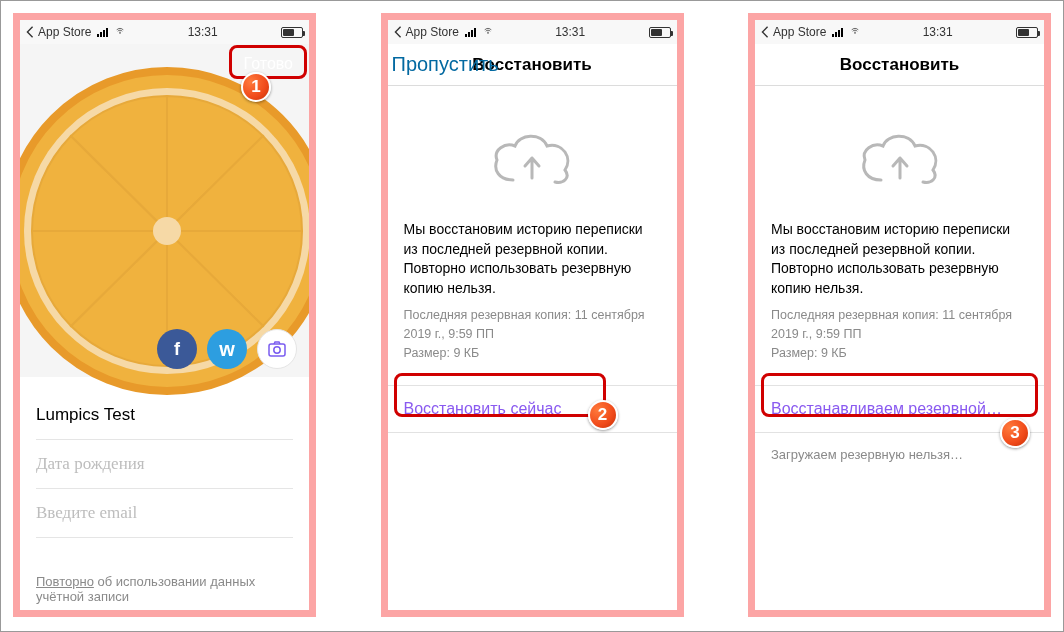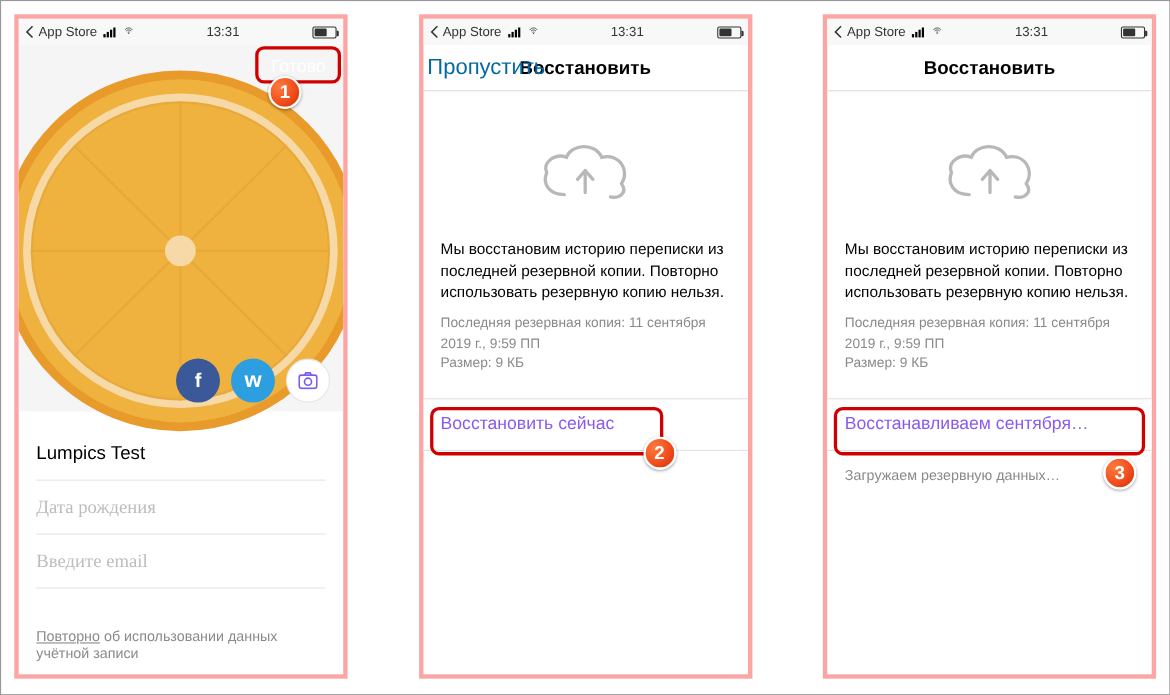--- a/index.html
+++ b/index.html
@@ -13,21 +13,21 @@
     border: 1px solid #999;
   }
   .wrapper {
     display: flex;
     gap: 4px;
     justify-content: space-between;
   }
   .phone {
     width: 303px;
     height: 604px;
-    border: 4px solid #fca5a5;
+    border: 7px solid #fca5a5;
     background: #fff;
     position: relative;
     overflow: hidden;
     display: flex;
     flex-direction: column;
   }
   
   .statusbar {
     height: 24px;
     background: #f8f8f8;
@@ -311,20 +311,20 @@
       <svg width="86" height="60" viewBox="0 0 86 60">
         <path d="M24 50 C10 50 4 40 8 30 C4 20 16 12 26 16 C30 4 52 2 58 16 C74 12 84 28 76 40 C82 48 74 54 66 52" fill="none" stroke="#b8b8b8" stroke-width="3" stroke-linecap="round"></path>
         <path d="M43 48 L43 28 M36 36 L43 28 L50 36" fill="none" stroke="#b8b8b8" stroke-width="3" stroke-linecap="round" stroke-linejoin="round"></path>
       </svg>
     </div>
 
     <div class="desc">Мы восстановим историю переписки из последней резервной копии. Повторно использовать резервную копию нельзя.</div>
     <div class="meta">Последняя резервная копия: 11 сентября 2019 г., 9:59 ПП</div>
     <div class="meta">Размер: 9 КБ</div>
 
-    <div class="action-row">Восстанавливаем сентября…</div>
-    <div class="loading-text">Загружаем резервную данных…</div>
+    <div class="action-row">Восстанавливаем резервной…</div>
+    <div class="loading-text">Загружаем резервную нельзя…</div>
 
     <div class="callout" style="top:353px; left:6px; right:6px; height:44px;"></div>
     <div class="badge" style="top:398px; right:14px;">3</div>
   </div>
 
 </div>
 
 </body></html>

